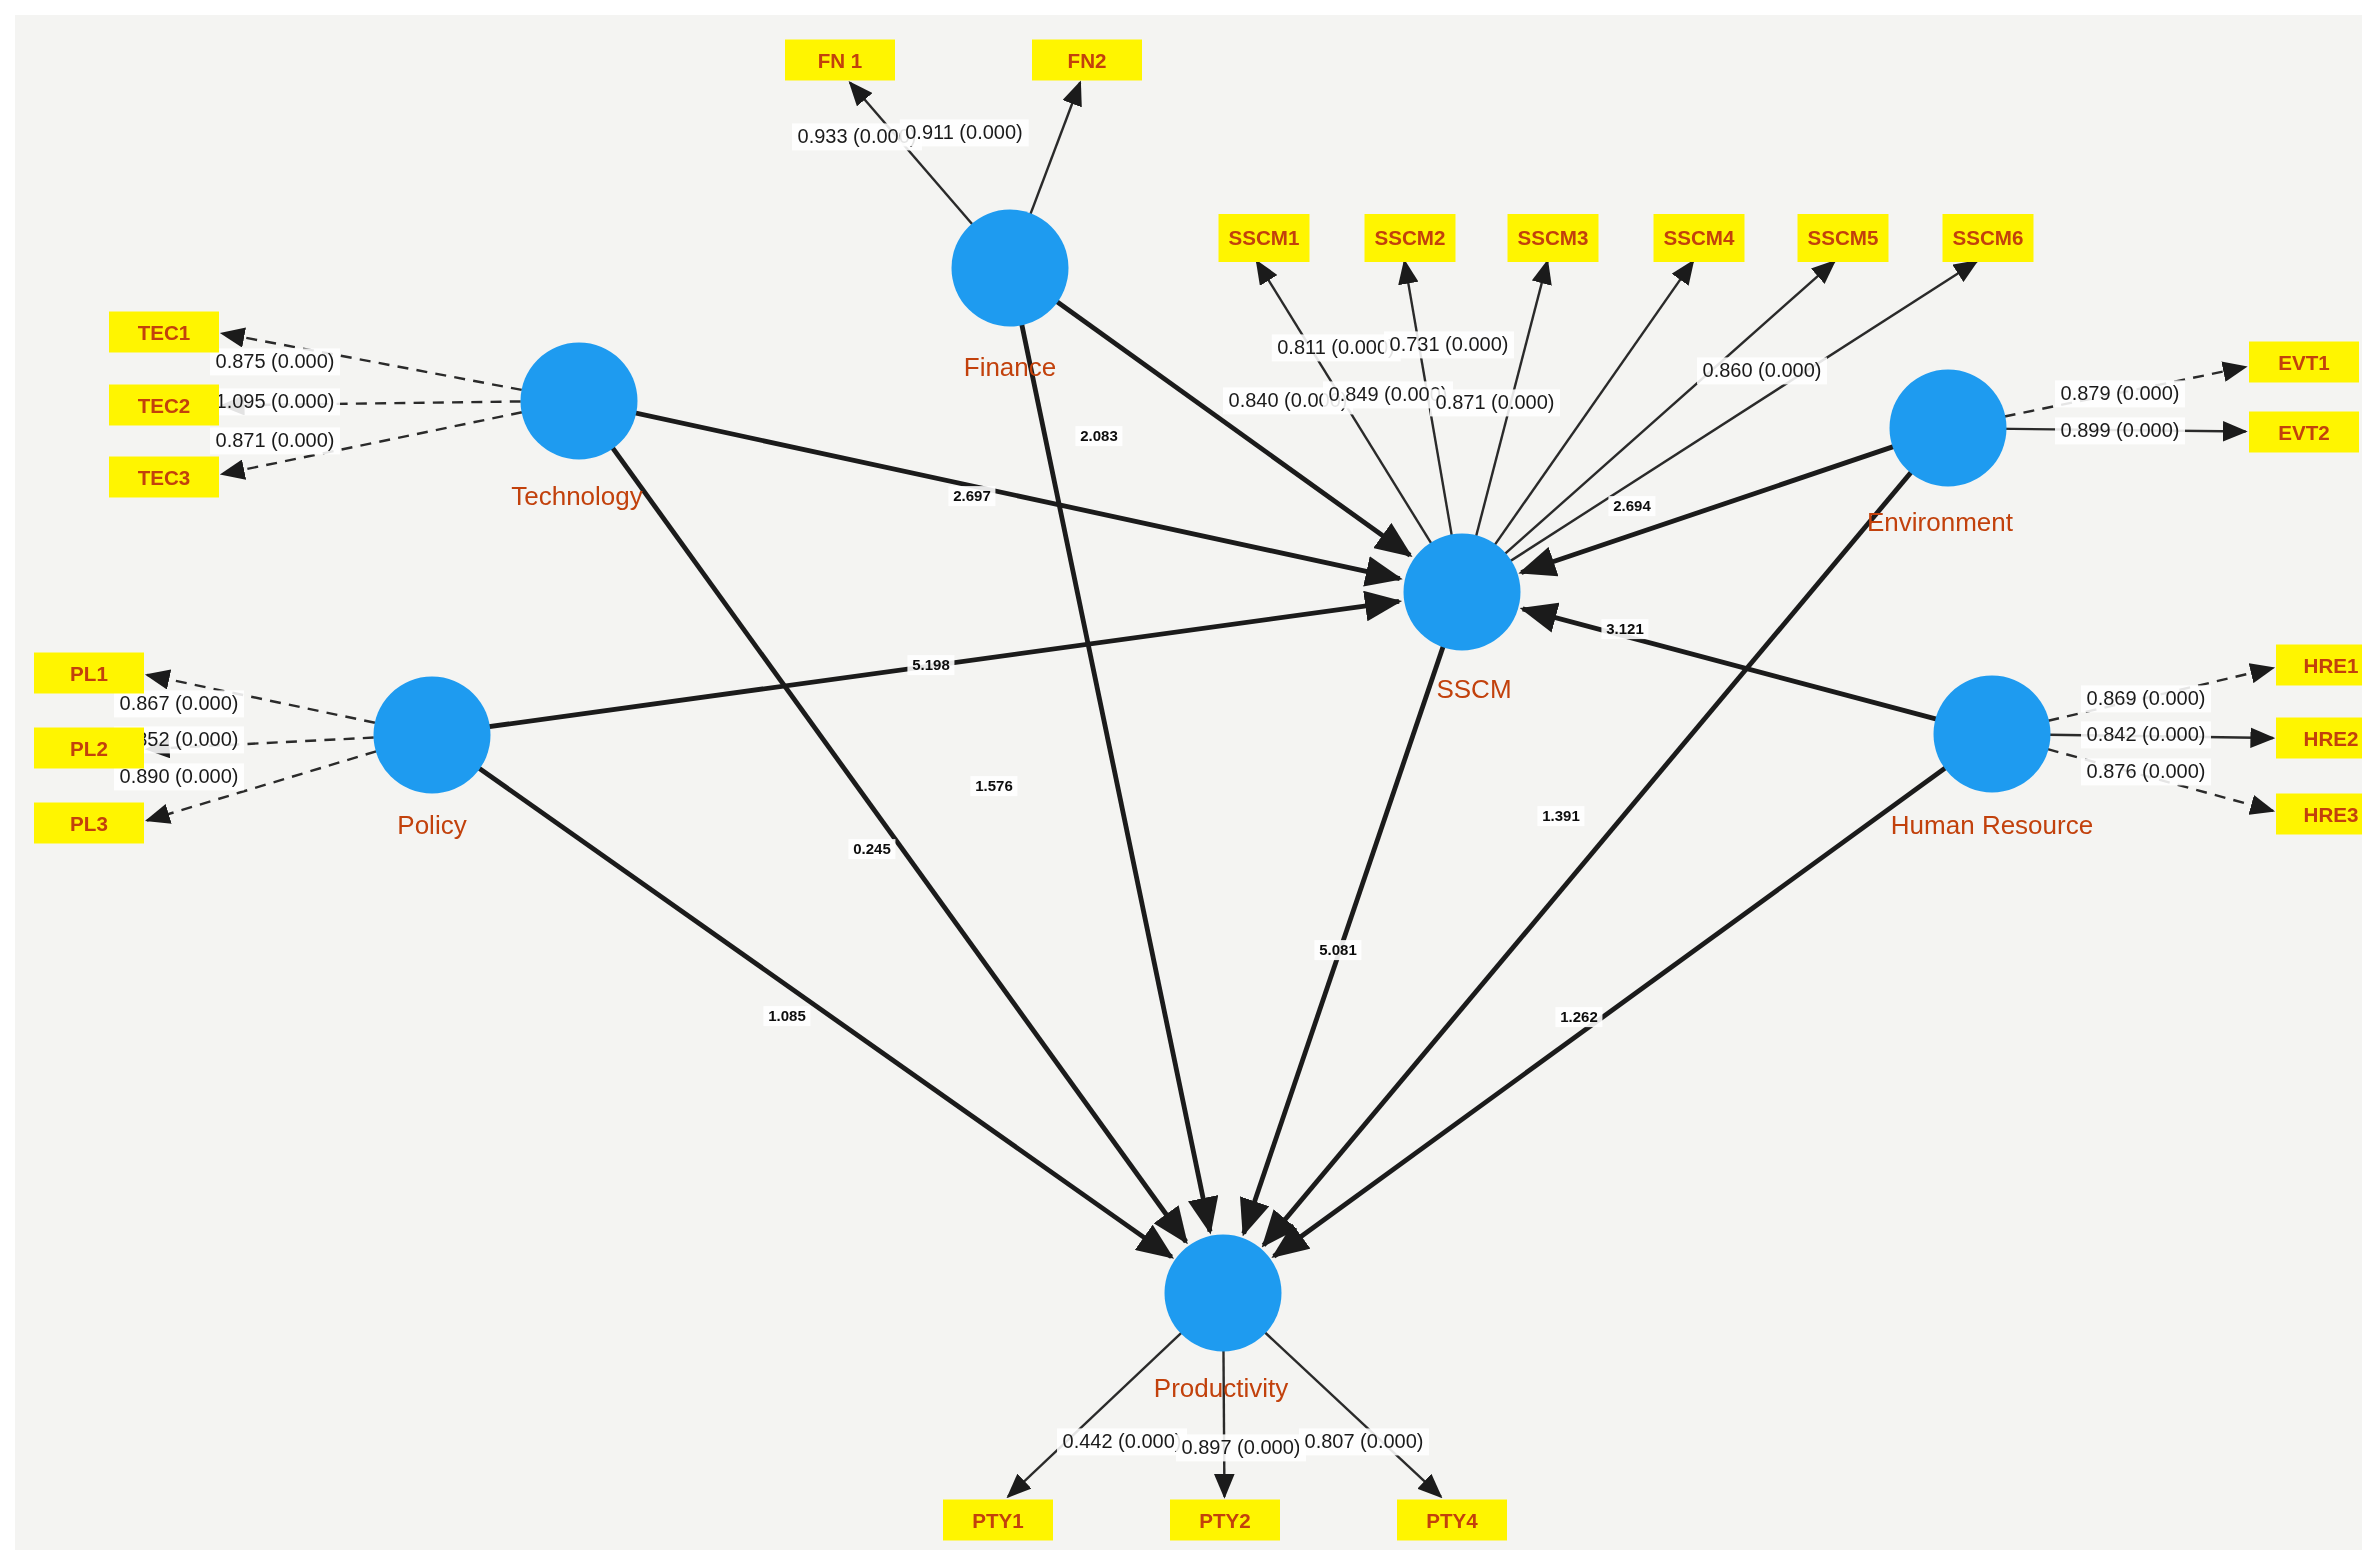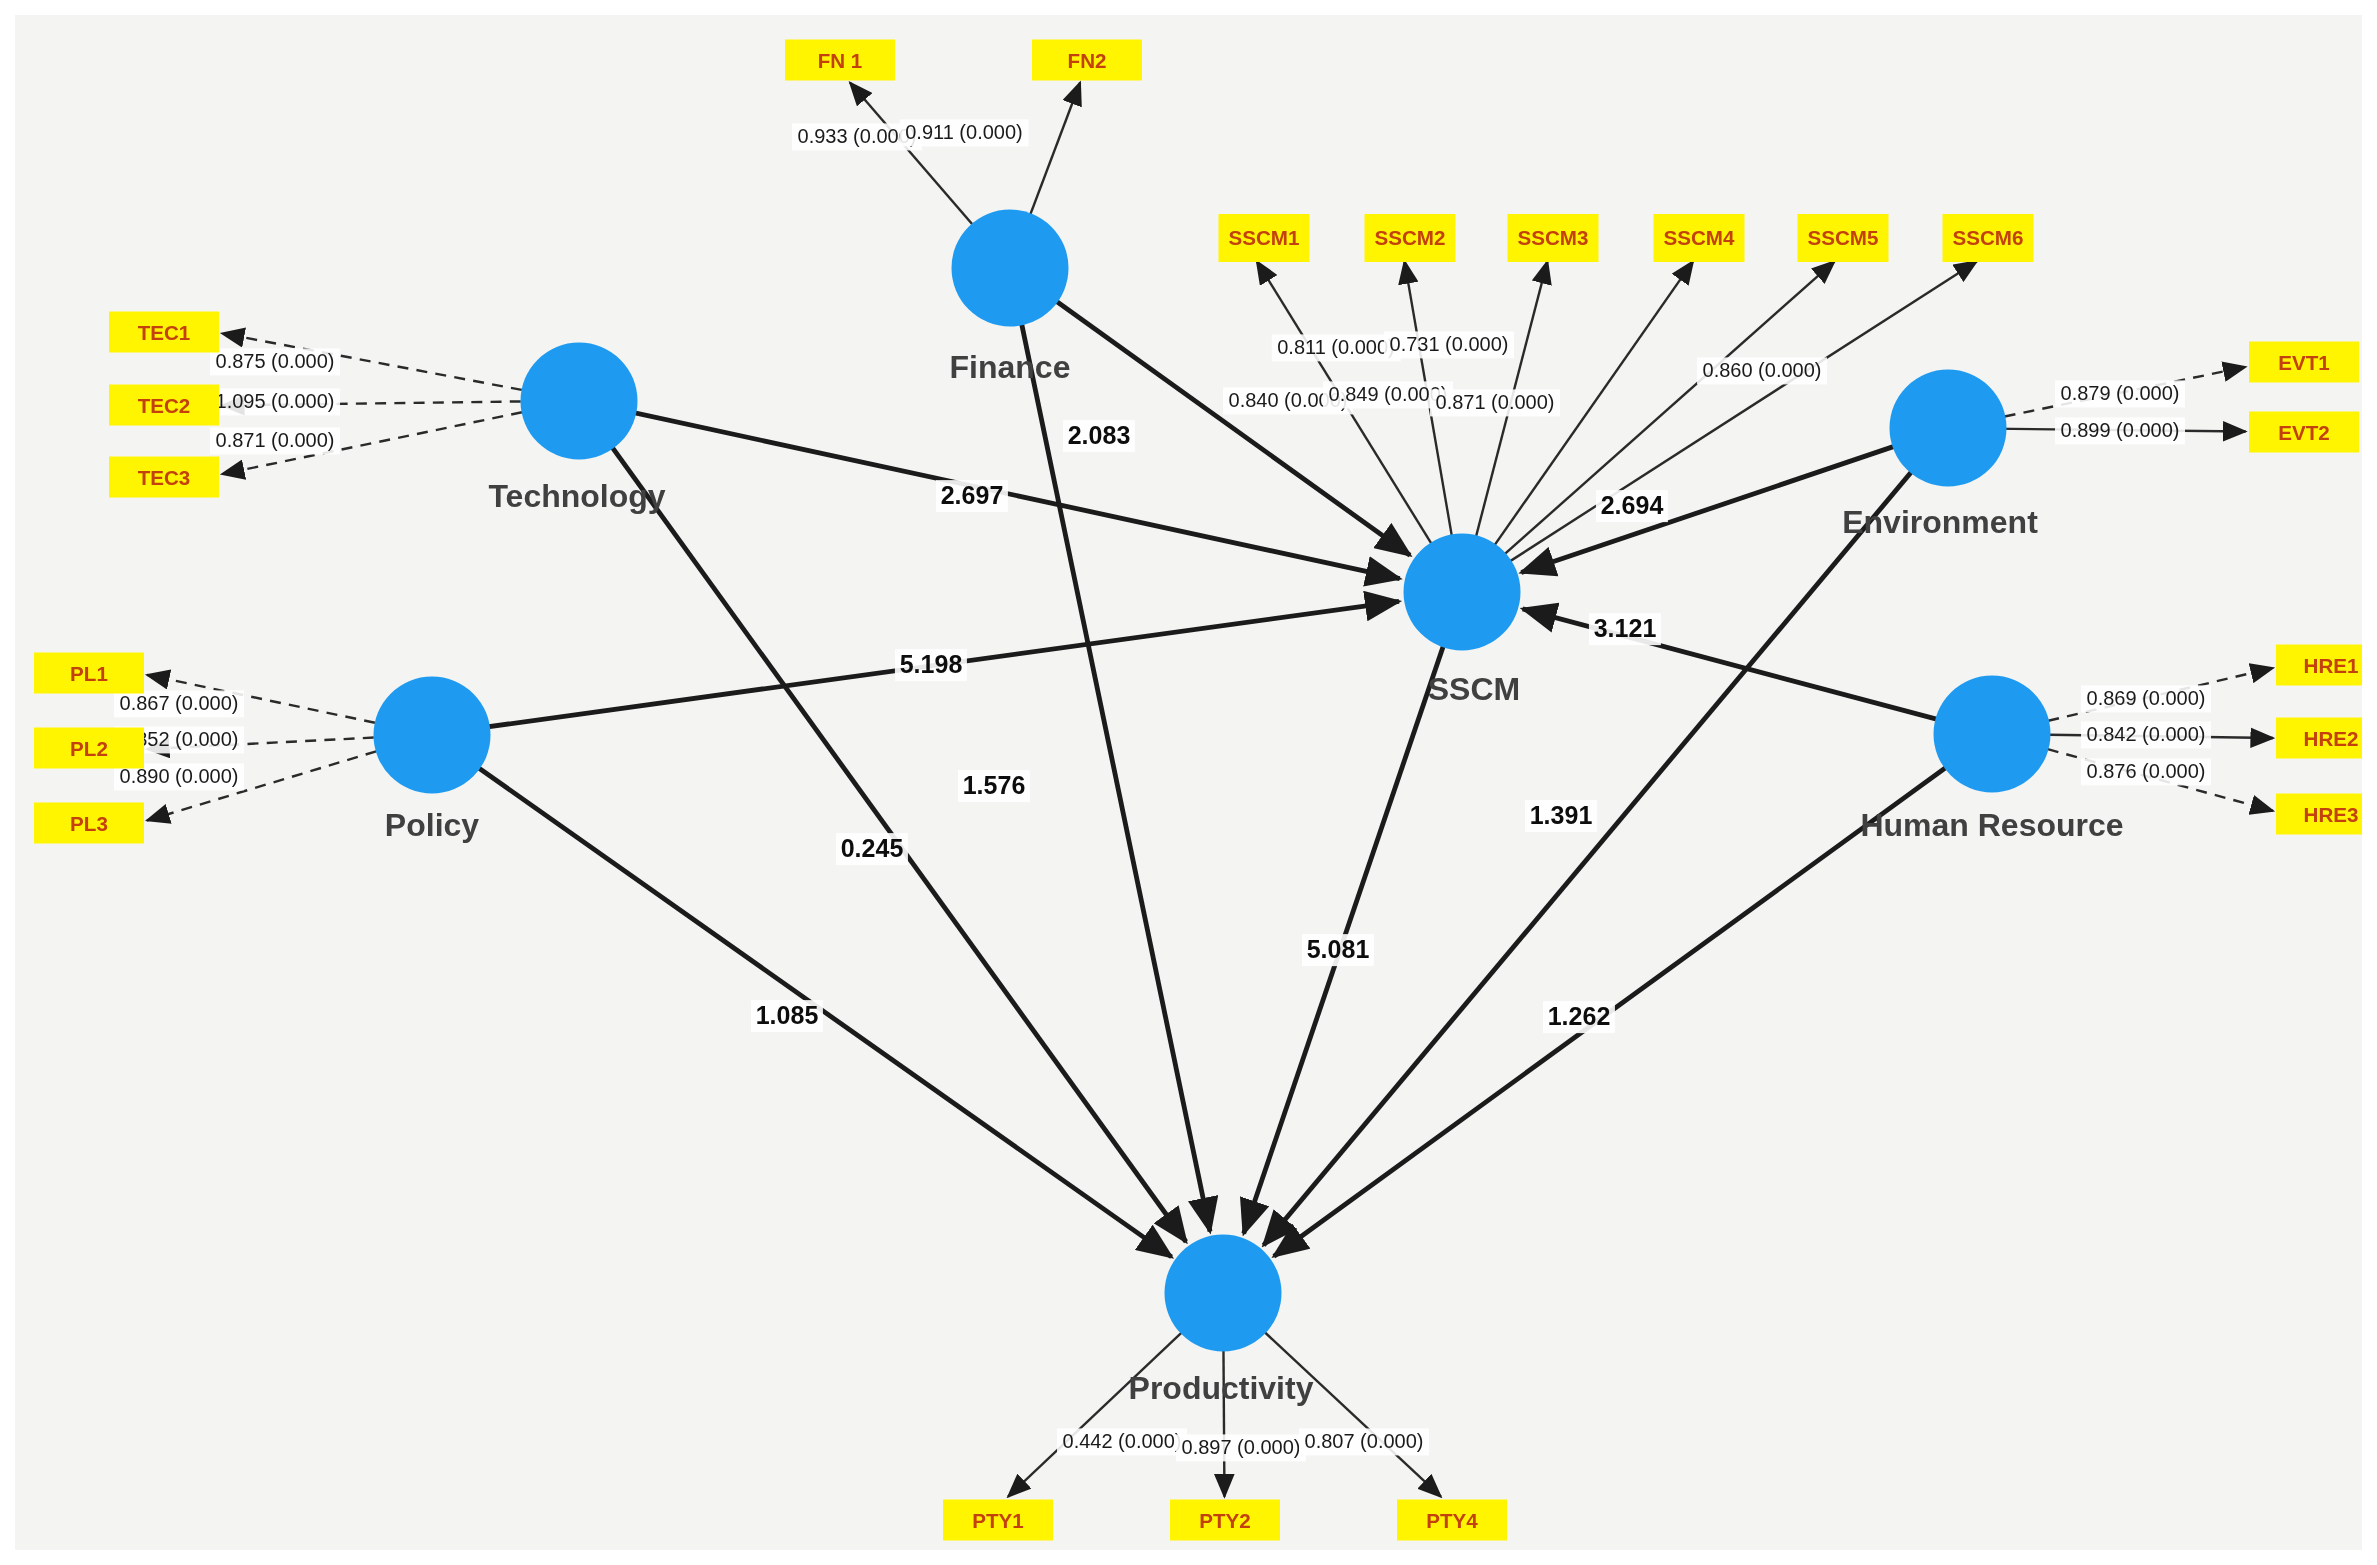--- a/index.html
+++ b/index.html
@@ -8,37 +8,37 @@
     position:relative; width:2377px; height:1565px; box-sizing:border-box;
     background:#f4f4f2; border:15px solid #ffffff; overflow:hidden;
   }
   svg.edges { position:absolute; left:0; top:0; width:2377px; height:1565px; z-index:1; }
   .node {
     position:absolute; width:117px; height:117px; border-radius:50%;
     background:#1e9bf0; z-index:3; transform:translate(-50%,-50%);
   }
   .node-label {
     position:absolute; z-index:4; transform:translate(-50%,-50%);
-    font-size:32px; font-weight:700; color:#404040; white-space:nowrap;
+    font-size:26px; font-weight:400; color:#c2410c; white-space:nowrap;
   }
   .ind {
     position:absolute; z-index:3; transform:translate(-50%,-50%);
     background:#fff500; color:#c2410c; font-size:20.6px; font-weight:700;
     display:flex; align-items:center; justify-content:center; white-space:nowrap;
   }
   .ind.w160 { width:110px; height:41px; }
   .ind.w130 { width:91px; height:48px; }
   .load {
     position:absolute; z-index:2; transform:translate(-50%,-50%);
     font-size:20px; color:#1a1a1a; white-space:nowrap;
     background:rgba(255,255,255,0.88); padding:2.1px 5.5px;
   }
   .coef {
     position:absolute; z-index:2; transform:translate(-50%,-50%);
-    font-size:25px; font-weight:700; color:#0d0d0d; white-space:nowrap;
+    font-size:15px; font-weight:700; color:#0d0d0d; white-space:nowrap;
     background:rgba(255,255,255,0.9); padding:1.4px 4.8px;
   }
 </style>
 </head>
 <body>
 
 <div class="canvas">
 
   <svg class="edges" viewBox="0 0 3459 2277">
     <defs>

